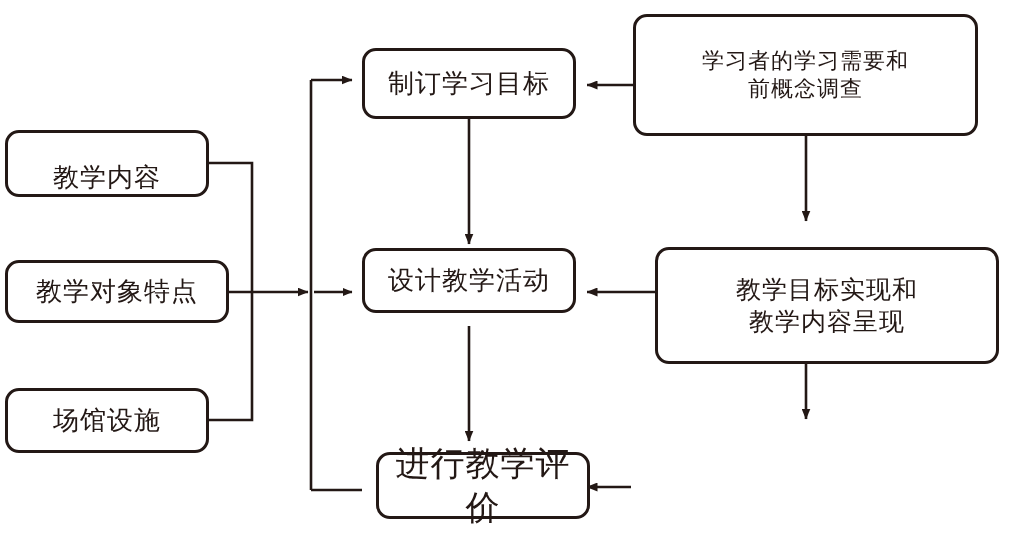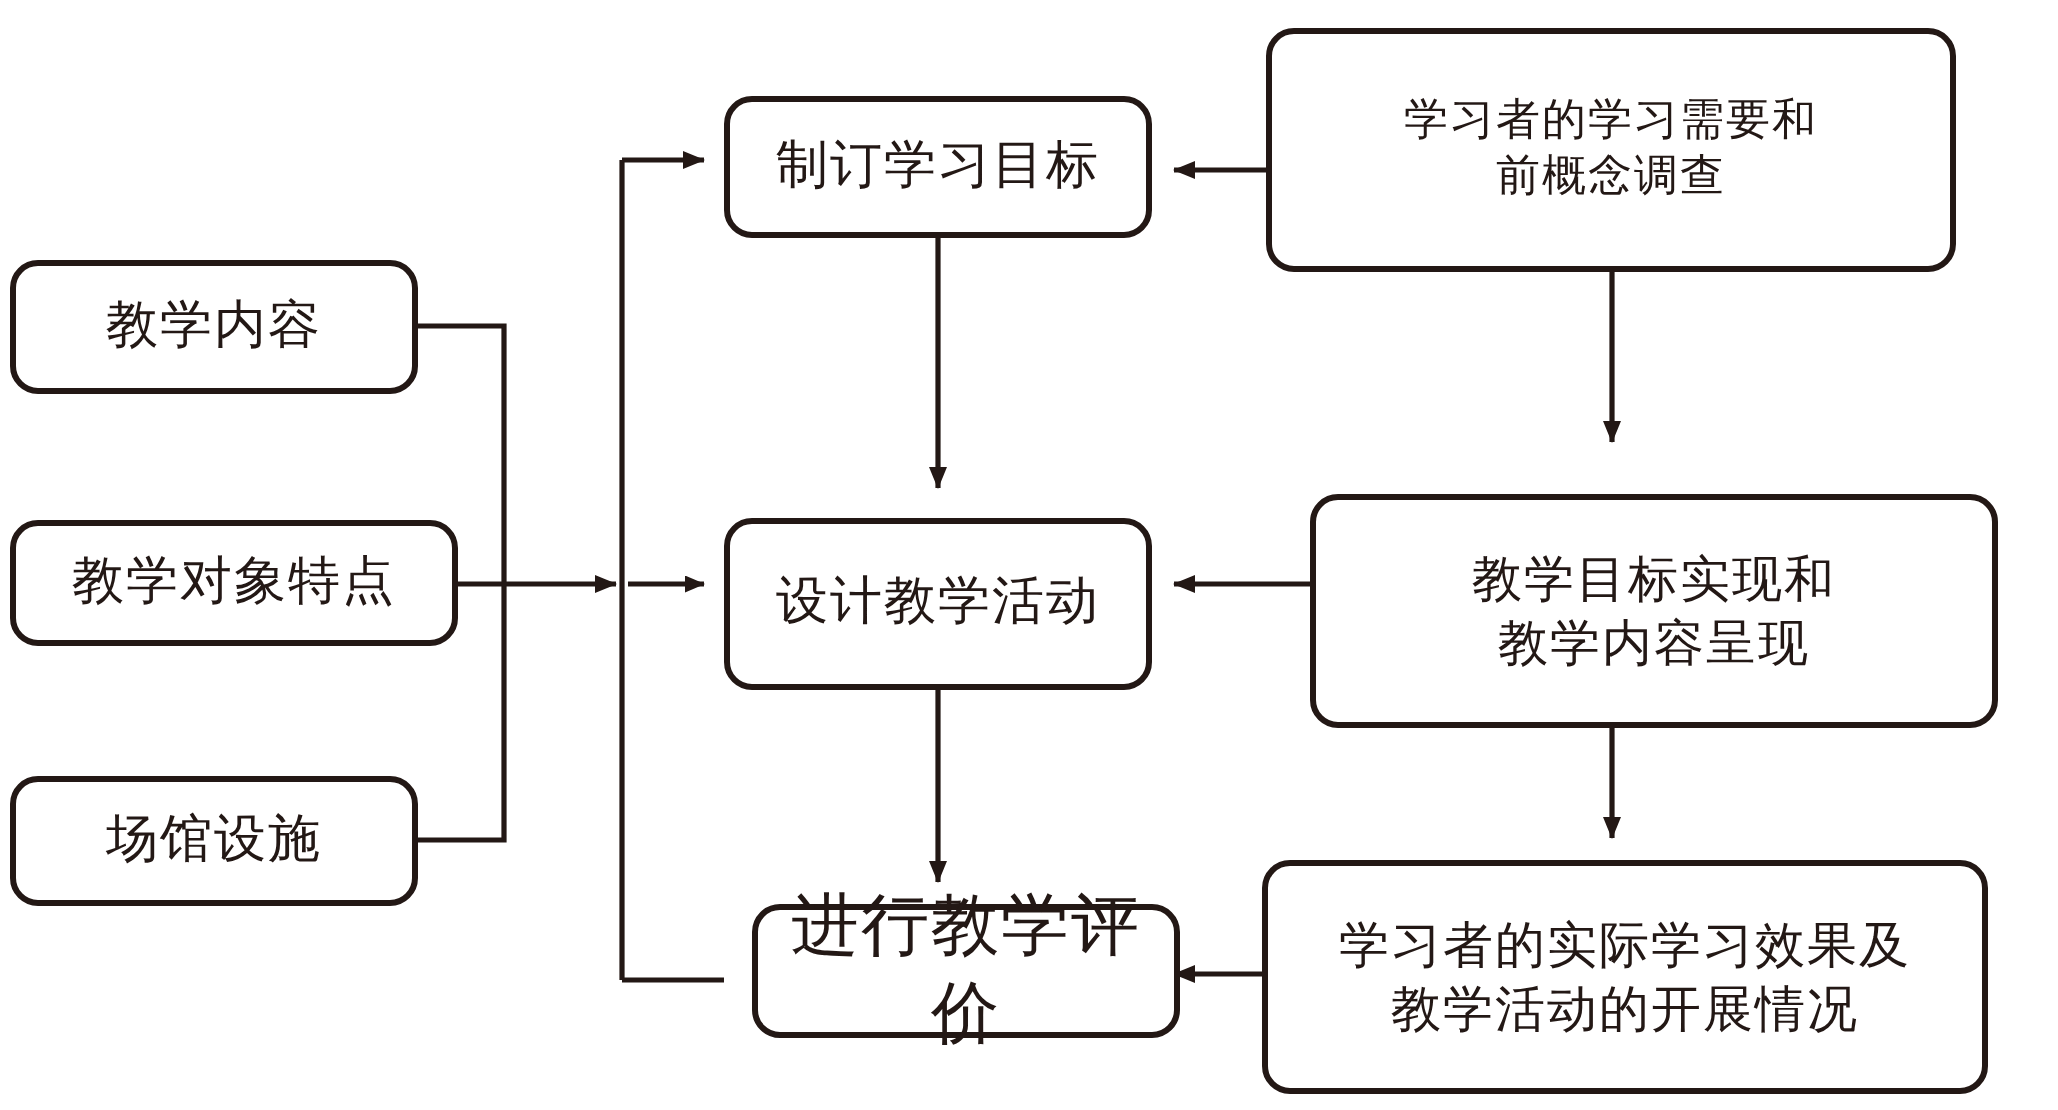--- a/index.html
+++ b/index.html
@@ -41,26 +41,26 @@
     line-height: 1.28;
     letter-spacing: 1px;
     z-index: 2;
   }
   .node .node-label {
     display: block;
     white-space: pre-line;
     padding: 0 6px;
   }
   
-  #node-teaching-content   { left: 5px;  top: 130px; width: 204px; height: 67px;  font-size: 26px; }
+  #node-teaching-content   { left: 5px;  top: 130px; width: 204px; height: 67px;  font-size: 26px; align-items: flex-end; }
   #node-learner-traits     { left: 5px;  top: 260px; width: 224px; height: 63px;  font-size: 26px; align-items: center; }
   #node-venue-facilities   { left: 5px;  top: 388px; width: 204px; height: 65px;  font-size: 26px; }
   
   #node-set-goals          { left: 362px; top: 48px;  width: 214px; height: 71px; font-size: 26px; }
-  #node-design-activity    { left: 362px; top: 259px; width: 214px; height: 86px; font-size: 26px; }
+  #node-design-activity    { left: 362px; top: 248px; width: 214px; height: 65px; font-size: 26px; }
   #node-evaluate           { left: 376px; top: 452px; width: 214px; height: 67px; font-size: 34px; }
   
   #node-needs-survey       { left: 633px; top: 14px;  width: 345px; height: 122px; font-size: 22px; }
   #node-goal-content       { left: 655px; top: 232px; width: 344px; height: 117px; font-size: 25px; margin-top: 15px; }
   #node-actual-effect      { left: 631px; top: 430px; width: 363px; height: 117px; font-size: 25px; }
 </style>
 </head>
 <body>
 
 <div id="diagram-root">
@@ -135,18 +135,14 @@
   <div class="node" id="node-needs-survey">
     <span class="node-label">学习者的学习需要和
 前概念调查</span>
   </div>
 
   <div class="node" id="node-goal-content">
     <span class="node-label">教学目标实现和
 教学内容呈现</span>
   </div>
 
-  <div class="node" id="node-actual-effect">
-    <span class="node-label">学习者的实际学习效果及
-教学活动的开展情况</span>
-  </div>
 
 </div>
 
 </body></html>

